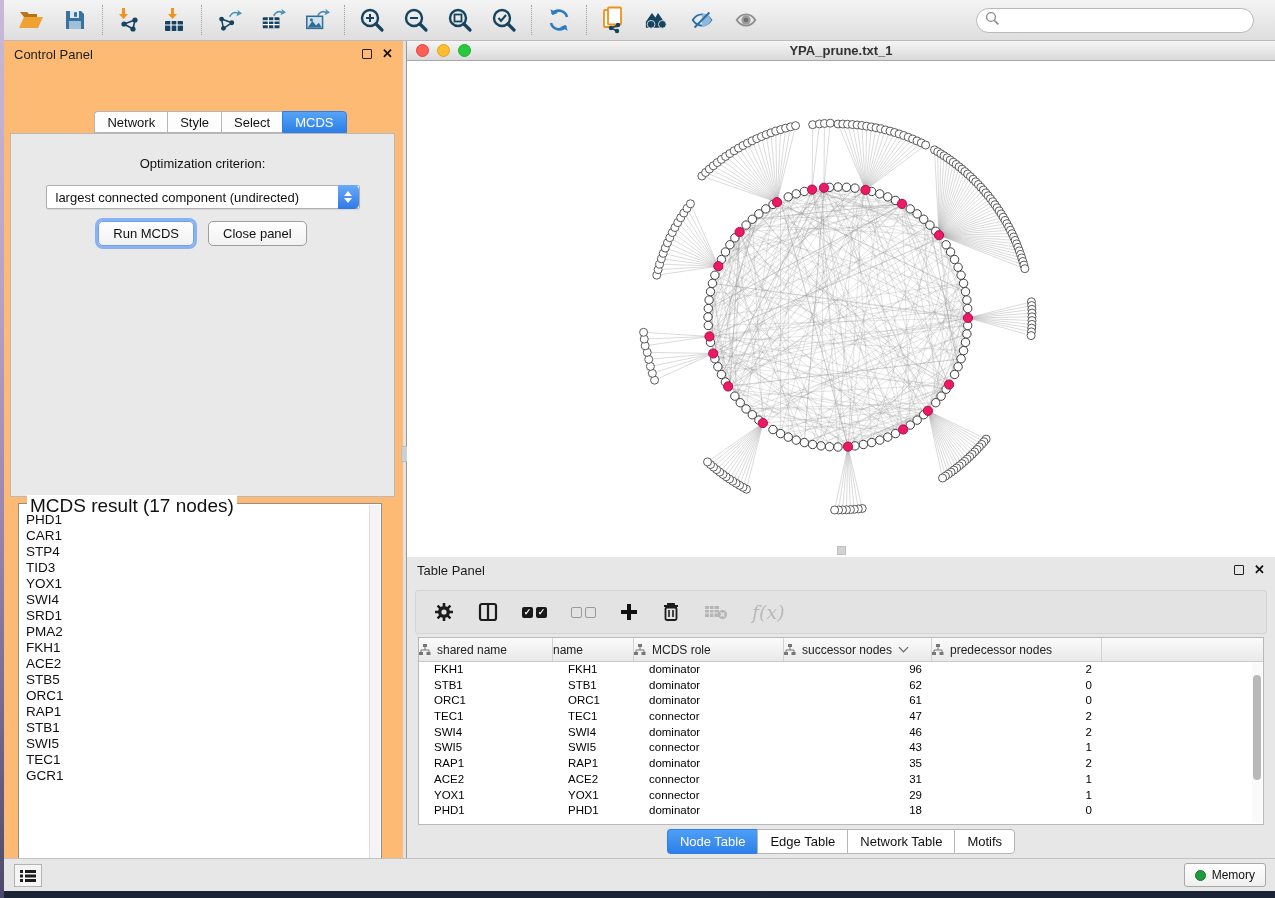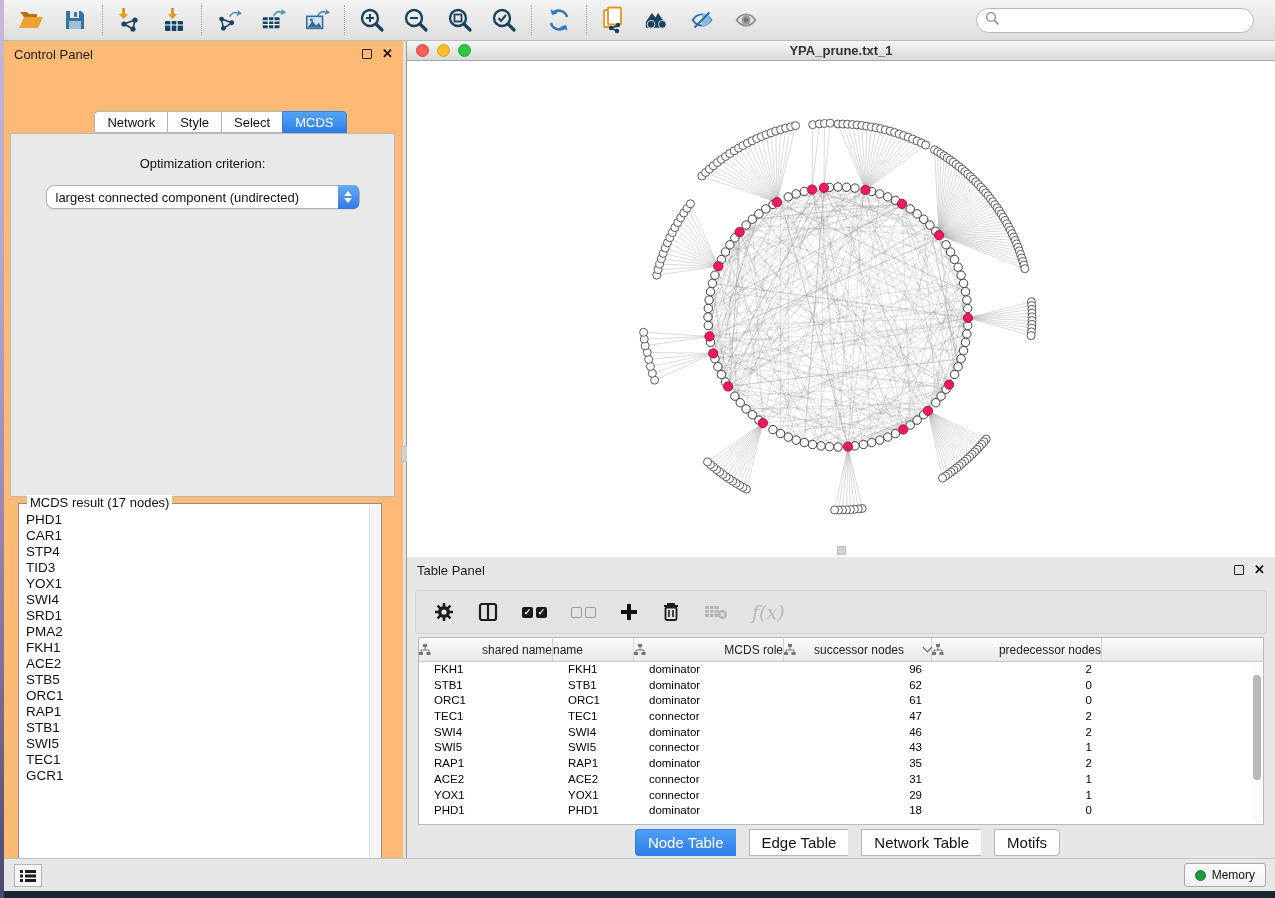--- a/index.html
+++ b/index.html
@@ -29,35 +29,35 @@
   .cp-tabs { position:absolute; left:17px; top:70px; width:399px; display:flex; justify-content:center; }
   .tab { font-size:13px; padding:3px 12px; background:#fdfdfd; border:1px solid #b5b5b5; border-right:none;
     color:#111; height:22px; display:flex; align-items:center; }
   .tab:first-child { border-radius:4px 0 0 0; }
   .tab:last-child { border-right:1px solid #b5b5b5; border-radius:0 4px 0 0; }
   .tab.sel { background:linear-gradient(180deg,#55a4f7,#2e7fe8); color:#fff; border-color:#2e7fe8; }
   .cp-content { position:absolute; left:6px; top:92px; width:385px; height:364px; background:#e9e9e9;
     border:1px solid #b9b9b9; }
   .opt-label { text-align:center; font-size:13px; color:#111; margin-top:22px; }
   .select-box { position:relative; margin:14px auto 0; width:314px; height:24px; background:#fff;
-    border:1px solid #b0b0b0; border-radius:8px; display:flex; align-items:center; padding-left:9px;
+    border:1px solid #b0b0b0; border-radius:2px; display:flex; align-items:center; padding-left:9px;
     font-size:13px; color:#111; box-shadow:0 1px 1px rgba(0,0,0,.08); }
   .select-cap { position:absolute; right:0; top:-1px; width:21px; height:24px; border-radius:0 5px 5px 0;
     background:linear-gradient(180deg,#69aaf9,#2e7ae6); display:flex; flex-direction:column; align-items:center;
     justify-content:center; gap:2px; }
   .chev-up { width:0; height:0; border-left:4px solid transparent; border-right:4px solid transparent; border-bottom:5px solid #fff; }
   .chev-dn { width:0; height:0; border-left:4px solid transparent; border-right:4px solid transparent; border-top:5px solid #fff; }
   .btn-row { display:flex; justify-content:center; gap:14px; margin-top:12px; }
   .swing-btn { font-size:13px; color:#111; background:linear-gradient(180deg,#ffffff,#f1f1f1);
     border:1px solid #9f9f9f; border-radius:5px; padding:4px 14px; }
   .swing-btn.focus { box-shadow:0 0 0 3px rgba(86,148,250,.65); border-color:#6ca0f2; }
 
   .result-group { position:absolute; left:14px; top:462px; width:364px; height:372px; background:#fff;
     border:1px solid #8f8f8f; }
-  .result-legend { position:absolute; left:8px; top:-9px; background:#fff; padding:0 3px; font-size:13px; color:#111; }
+  .result-legend { position:absolute; left:8px; top:-9px; background:#fff; padding:0 3px; font-size:19px; color:#111; }
   .result-list { position:absolute; left:2px; top:8px; right:12px; bottom:2px; overflow:hidden;
     font-size:13.5px; color:#111; }
   .result-list div { padding-left:5px; height:16px; line-height:16px; }
   .result-scroll { position:absolute; right:1px; top:1px; width:11px; bottom:1px; background:#f4f4f4; border-left:1px solid #e0e0e0; }
 
   .v-split { position:absolute; left:399px; top:41px; width:4px; height:817px; background:#e2e2e2; border-right:1px solid #9a9a9a; }
   .v-grip { position:absolute; left:-2px; top:405px; width:7px; height:16px; background:#cfcfcf; border:1px solid #bdbdbd; }
 
   
   .netwin { position:absolute; left:403px; top:41px; width:868px; height:516px; }
@@ -78,34 +78,34 @@
     border:1px solid #d4d4d4; border-radius:3px; display:flex; align-items:center; gap:24px; padding-left:18px; }
   .tpi { display:flex; align-items:center; justify-content:center; height:24px; }
   .cb-pair { display:flex; gap:3px; }
   .cb { width:11px; height:11px; background:#191919; border-radius:2px; color:#fff; font-size:9px;
     display:flex; align-items:center; justify-content:center; font-weight:bold; }
   .cb.empty { background:#e3e3e3; border:1.6px solid #9a9a9a; }
   .fx { font-family:"DejaVu Serif",serif; font-style:italic; font-size:19px; color:#b9b9b9; }
 
   .ntable { position:absolute; left:11px; top:80px; width:846px; height:188px; background:#fff; border:1px solid #b9b9b9; }
   .thead { display:flex; height:24px; background:linear-gradient(180deg,#fbfbfb,#e9e9e9); border-bottom:1px solid #cacaca; }
-  .th { display:flex; align-items:center; justify-content:space-between; gap:6px; font-size:12px; color:#222;
+  .th { display:flex; align-items:center; justify-content:flex-start; gap:6px; font-size:12px; color:#222;
     border-right:1px solid #d2d2d2; position:relative; }
   .sortv { width:7px; height:7px; border-right:1.5px solid #555; border-bottom:1.5px solid #555;
     transform:rotate(45deg); margin-top:-4px; margin-left:2px; }
   .tbody { font-size:11.5px; color:#000; }
   .tr { display:flex; height:15.7px; line-height:15.7px; }
   .td { overflow:hidden; white-space:nowrap; }
   .td.num { text-align:right; padding-right:10px; }
   .td.txt { padding-left:15px; }
   .tscroll { position:absolute; right:1px; top:25px; width:10px; bottom:1px; background:#fafafa; }
   .tthumb { position:absolute; left:1px; top:12px; width:8px; height:105px; background:#b9b9b9; border-radius:4px; }
 
   .bottom-tabs { position:absolute; left:0; right:0; top:272px; display:flex; justify-content:center; }
-  .btab { font-size:15px; padding:4px 12px; background:#fff; border:1px solid #b5b5b5; border-right:none; color:#111;margin-left:13px; }
+  .btab { font-size:13px; padding:4px 12px; background:#fff; border:1px solid #b5b5b5; border-right:none; color:#111; }
   .btab:first-child { border-radius:4px 0 0 4px; }
   .btab:last-child { border-right:1px solid #b5b5b5; border-radius:0 4px 4px 0; }
   .btab.sel { background:linear-gradient(180deg,#4e9ff7,#2e7fe8); color:#fff; border-color:#2e7fe8; }
 
   
   .statusbar { position:absolute; left:0; top:858px; width:1271px; height:33px; background:#e7e7e7; border-top:1px solid #c2c2c2; }
   .list-btn { position:absolute; left:10px; top:5px; width:28px; height:23px; background:#f5f5f5; border:1px solid #b3b3b3;
     display:flex; align-items:center; justify-content:center; }
   .memory-btn { position:absolute; right:9px; top:4px; height:24px; background:linear-gradient(180deg,#fff,#efefef);
     border:1px solid #a8a8a8; border-radius:3px; display:flex; align-items:center; gap:6px; padding:0 10px; font-size:12px; color:#111; }
@@ -288,20 +288,24 @@
         <div class="tab sel">MCDS</div>
       </div>
     <div class="cp-content">
       <div class="opt-label">Optimization criterion:</div>
       <div class="select-box">
         <span>largest connected component (undirected)</span>
         <span class="select-cap">
             <span class="chev-up"></span>
             <span class="chev-dn"></span>
           </span>
+      </div>
+      <div class="btn-row">
+        <button class="swing-btn focus">Run MCDS</button>
+        <button class="swing-btn">Close panel</button>
       </div>
     </div>
     <div class="result-group">
       <span class="result-legend">MCDS result (17 nodes)</span>
       <div class="result-list" id="result-list">
           <div>PHD1</div>
           <div>CAR1</div>
           <div>STP4</div>
           <div>TID3</div>
           <div>YOX1</div>

